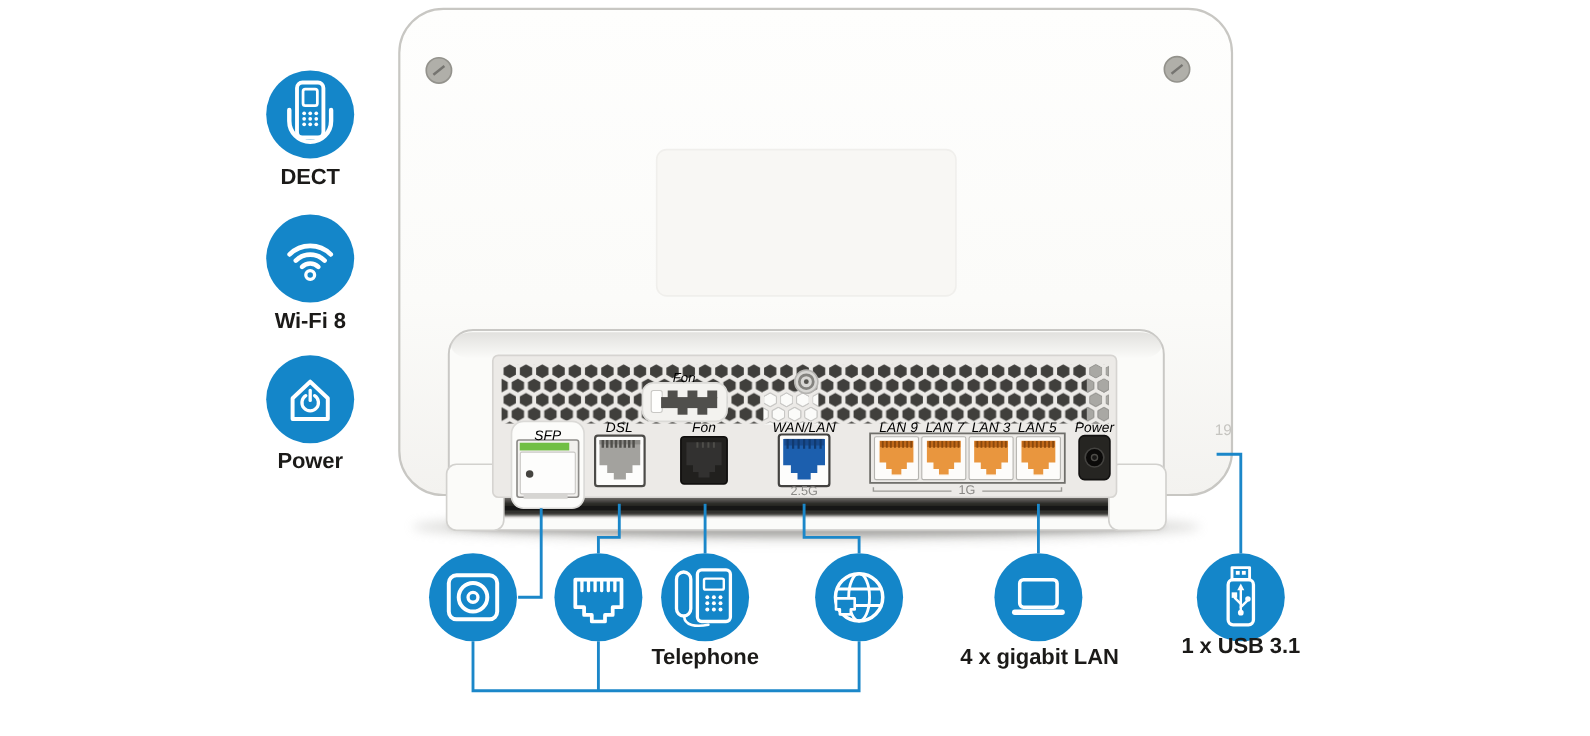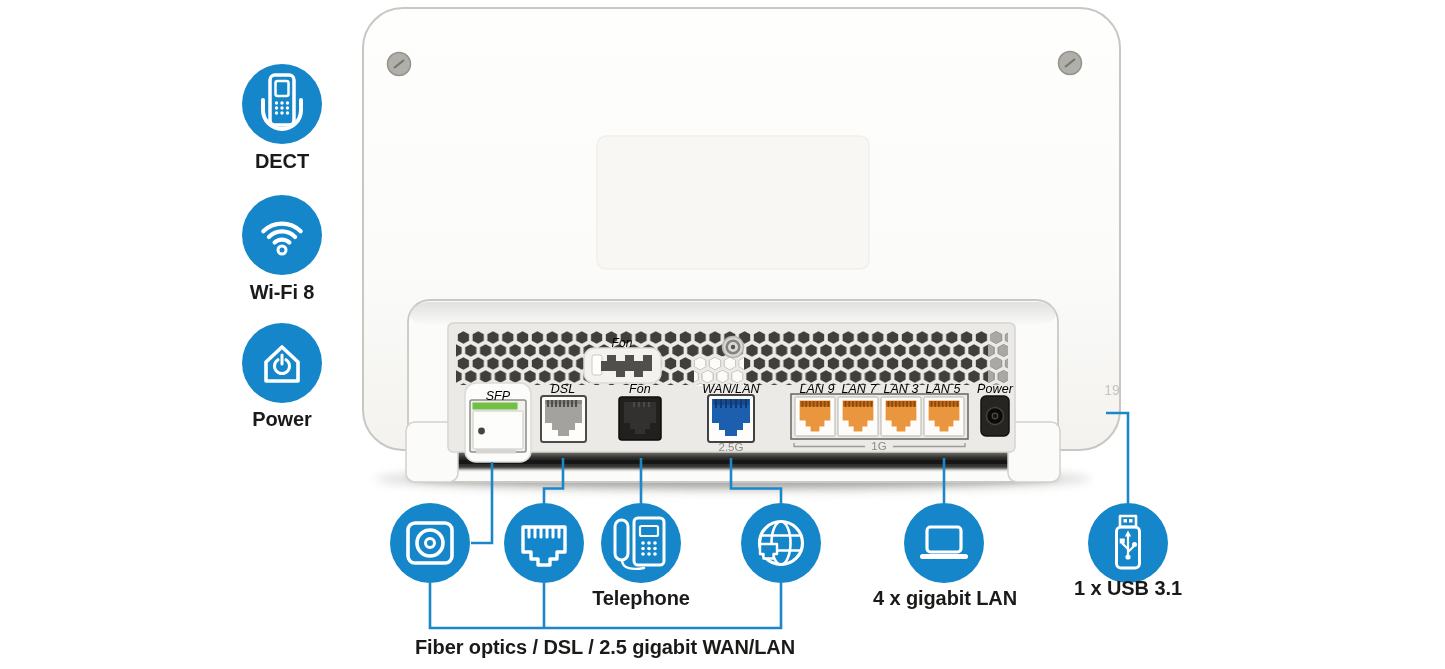--- a/index.html
+++ b/index.html
@@ -291,15 +291,14 @@
 <div class="t port" style="left:943px;top:389px">LAN 5</div>
 <div class="t port" style="left:995px;top:389px">Power</div>
 <div class="t port" style="left:622px;top:343px;font-size:12px">Fon</div>
 <div class="t tiny" style="left:731px;top:448px">2.5G</div>
 <div class="t tiny" style="left:879px;top:447px">1G</div>
 <div class="t tiny faint" style="left:1112px;top:390px">19</div>
 
 <div class="t big" style="left:641px;top:598px">Telephone</div>
 <div class="t big" style="left:945px;top:598px">4 x gigabit LAN</div>
 <div class="t big" style="left:1128px;top:588px">1 x USB 3.1</div>
-<div class="t big" style="left:605px;top:647px">Fiber optics / DSL / 2.5 gigabit WAN/LAN</div>
 
 </div>
 
 </body></html>

